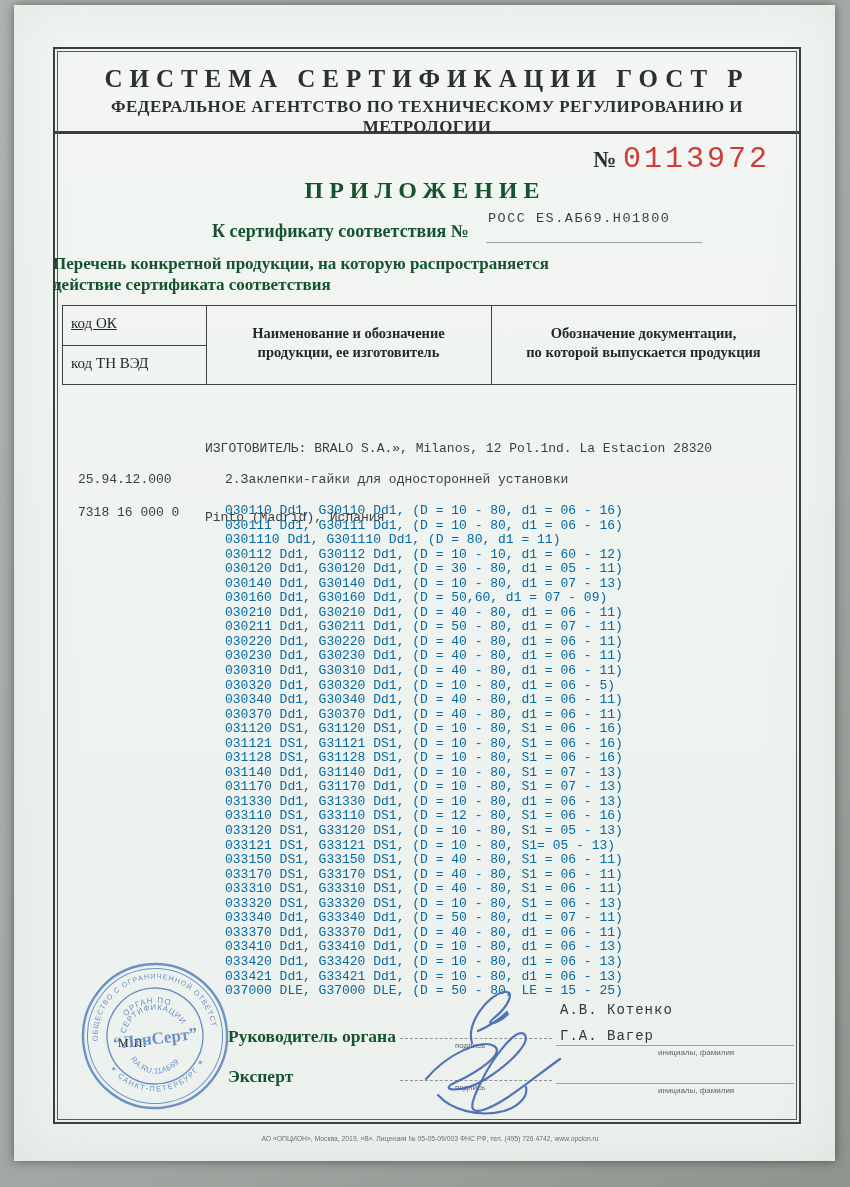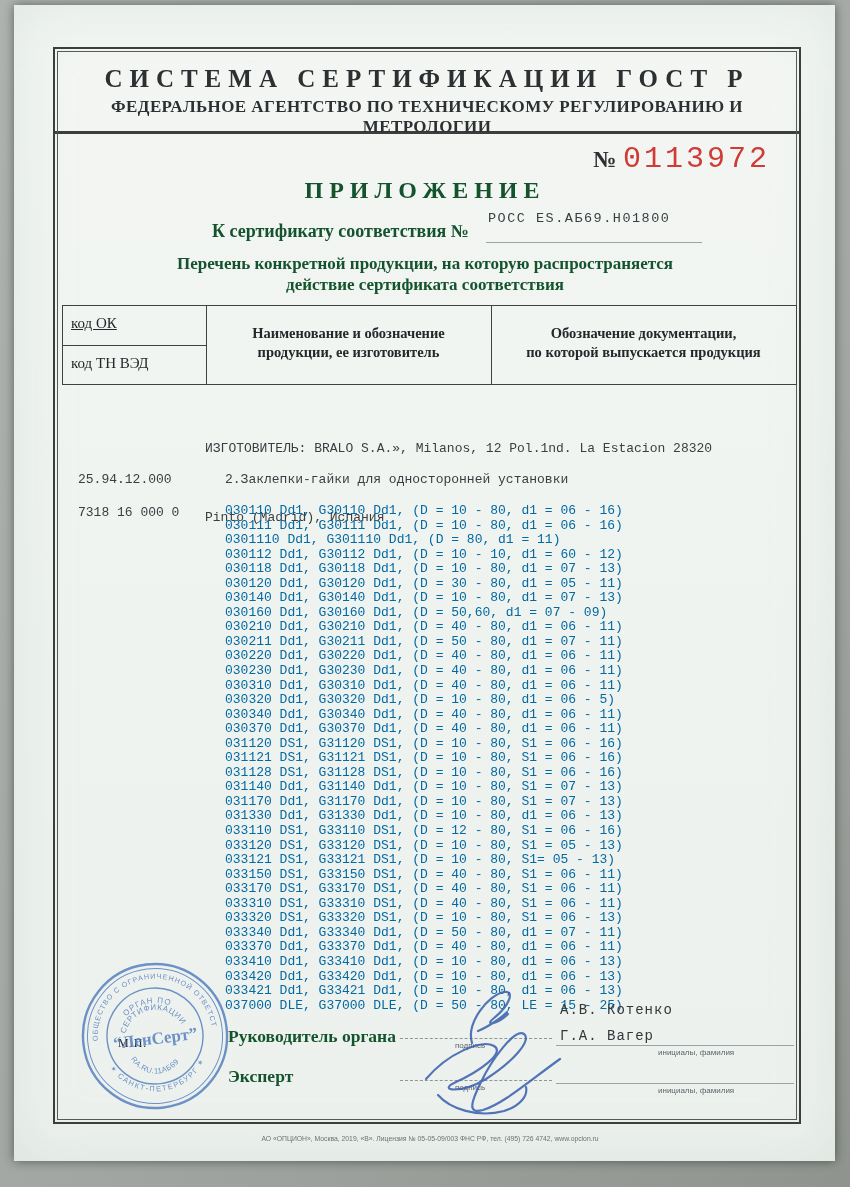--- a/index.html
+++ b/index.html
@@ -26,21 +26,21 @@
   .hdr2{margin-top:4px;font-size:17px;font-weight:bold;letter-spacing:.4px;color:#2c3032;}
   .abs{position:absolute;}
   .serifb{font-family:"Liberation Serif",serif;font-weight:bold;color:#14532d;}
   .mono{font-family:"Liberation Mono","DejaVu Sans Mono",monospace;color:#3a3e42;white-space:pre;}
   .doc-no-prefix{font-size:23px;font-weight:bold;color:#2c3032;}
   .doc-no-value{font-family:"Liberation Mono",monospace;font-size:30px;letter-spacing:3px;color:#cf3b35;}
   .title{font-size:24px;letter-spacing:6px;}
   .cert-label{font-size:18px;}
   .cert-number{font-size:13.5px;letter-spacing:1.5px;}
   .cert-underline{border-bottom:1px solid #9aa2a2;width:216px;}
-  .subtitle{font-size:17px;text-align:center;width:744px;left:53px;}
+  .subtitle{font-size:17px;width:744px;left:53px;}
   .tbl{position:absolute;left:62px;top:305px;width:733px;height:78px;border:1.5px solid #3f4240;}
   .tbl .v1{position:absolute;left:143px;top:0;bottom:0;width:0;border-left:1.5px solid #3f4240;}
   .tbl .v2{position:absolute;left:428px;top:0;bottom:0;width:0;border-left:1.5px solid #3f4240;}
   .tbl .h1{position:absolute;left:0;top:39px;width:143px;height:0;border-top:1.2px solid #3f4240;}
   .tbl .cell{position:absolute;font-size:15px;color:#24282a;}
   .tbl .chead{font-size:14.5px;font-weight:bold;text-align:center;color:#24282a;line-height:19px;}
   .spec-line{font-family:"Liberation Mono","DejaVu Sans Mono",monospace;font-size:13px;line-height:14.55px;color:#0369a1;white-space:pre;}
   .role{font-size:17.5px;}
   .small-cap{font-family:"Liberation Sans",sans-serif;font-size:8px;color:#5c6468;}
   .sig-line-dash{border-bottom:1px dashed #8d9598;}
@@ -99,21 +99,20 @@
 <span class="abs mono" style="left:78px;top:472px;font-size:13px;">25.94.12.000</span>
 <span class="abs mono" style="left:225px;top:472px;font-size:13px;">2.Заклепки-гайки для односторонней установки</span>
 <span class="abs mono" style="left:78px;top:505px;font-size:13px;">7318 16 000 0</span>
 
 <div class="abs" style="left:225px;top:504px;">
 
 <div class="spec-line">030110 Dd1, G30110 Dd1, (D = 10 - 80, d1 = 06 - 16)</div>
     <div class="spec-line">030111 Dd1, G30111 Dd1, (D = 10 - 80, d1 = 06 - 16)</div>
     <div class="spec-line">0301110 Dd1, G301110 Dd1, (D = 80, d1 = 11)</div>
     <div class="spec-line">030112 Dd1, G30112 Dd1, (D = 10 - 10, d1 = 60 - 12)</div>
-    <div class="spec-line">030118 Dd1, G30118 Dd1, (D = 10 - 80, d1 = 07 - 13)</div>
     <div class="spec-line">030120 Dd1, G30120 Dd1, (D = 30 - 80, d1 = 05 - 11)</div>
     <div class="spec-line">030140 Dd1, G30140 Dd1, (D = 10 - 80, d1 = 07 - 13)</div>
     <div class="spec-line">030160 Dd1, G30160 Dd1, (D = 50,60, d1 = 07 - 09)</div>
     <div class="spec-line">030210 Dd1, G30210 Dd1, (D = 40 - 80, d1 = 06 - 11)</div>
     <div class="spec-line">030211 Dd1, G30211 Dd1, (D = 50 - 80, d1 = 07 - 11)</div>
     <div class="spec-line">030220 Dd1, G30220 Dd1, (D = 40 - 80, d1 = 06 - 11)</div>
     <div class="spec-line">030230 Dd1, G30230 Dd1, (D = 40 - 80, d1 = 06 - 11)</div>
     <div class="spec-line">030310 Dd1, G30310 Dd1, (D = 40 - 80, d1 = 06 - 11)</div>
     <div class="spec-line">030320 Dd1, G30320 Dd1, (D = 10 - 80, d1 = 06 - 5)</div>
     <div class="spec-line">030340 Dd1, G30340 Dd1, (D = 40 - 80, d1 = 06 - 11)</div>

